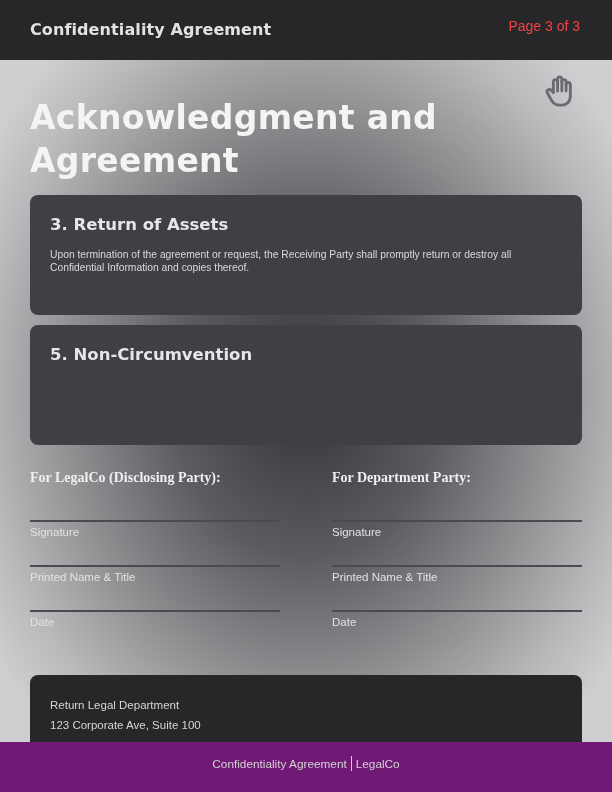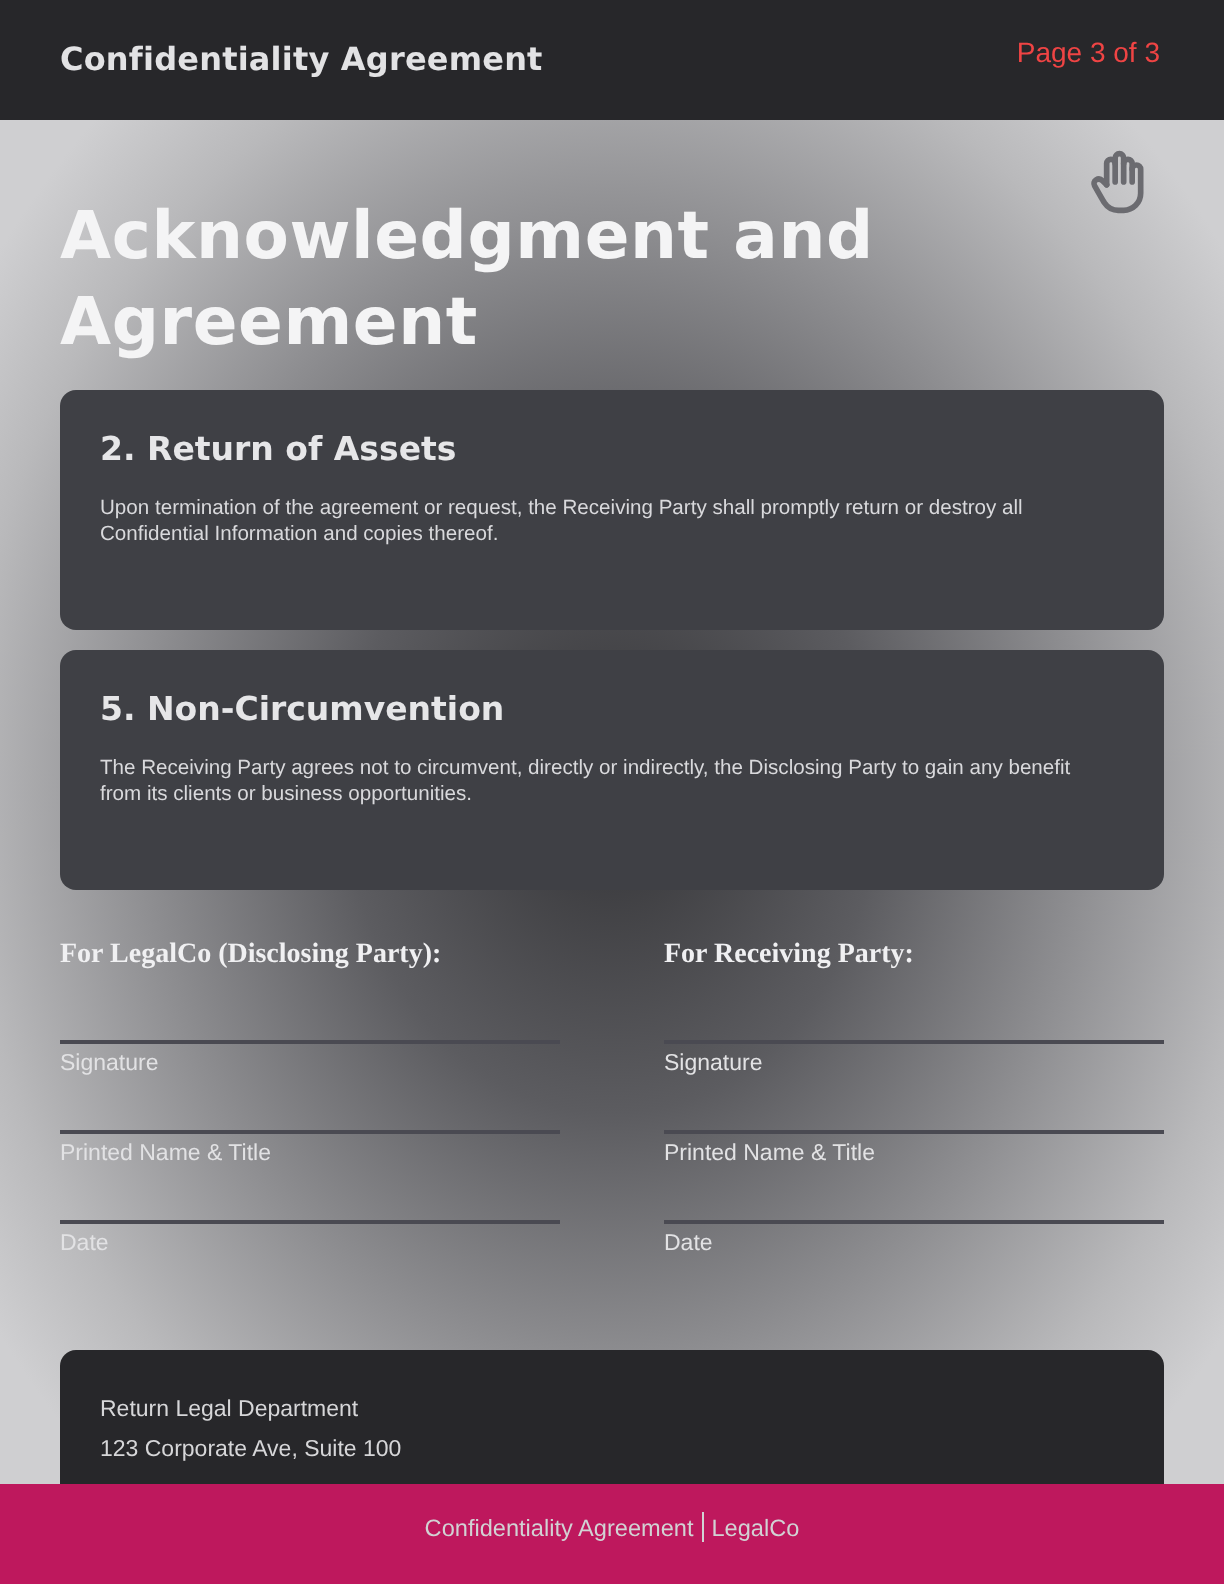--- a/index.html
+++ b/index.html
@@ -49,21 +49,21 @@
     position: absolute; left: 30px; top: 675px; width: 552px; height: 140px;
     background: #27272a; border-radius: 8px; padding: 20px 20px;
   }
   .contact h3 {
     font-family: "DejaVu Sans", sans-serif; font-weight: bold; font-size: 14.5px;
     color: #dcdcde; margin-bottom: 5px;
   }
   .contact p { font-size: 11.5px; line-height: 20px; color: #d6d6d8; }
   .footer {
     position: absolute; left: 0; top: 742px; width: 612px; height: 50px;
-    background: #be185d; text-align: center; padding-top: 14px;
+    background: #701a75; text-align: center; padding-top: 14px;
     font-size: 11.8px; color: #d2d2d4;
   }
   .footer .sep { display: inline-block; width: 1px; height: 15px; background: #d2d2d4; vertical-align: -3px; margin: 0 4px; }
 </style>
 </head>
 <body>
 
 <div class="topbar">
   <div class="title">Confidentiality Agreement</div>
   <div class="page">Page 3 of 3</div>
@@ -72,38 +72,37 @@
 <h1 class="page-title">Acknowledgment and Agreement</h1>
 
 <svg class="hand-icon" viewBox="0 0 24 24" fill="none" stroke="#6b6b70" stroke-width="2" stroke-linecap="round" stroke-linejoin="round">
   <path d="M8 13V5.5a1.5 1.5 0 0 1 3 0V12"></path>
   <path d="M11 5.5v-2a1.5 1.5 0 1 1 3 0V12"></path>
   <path d="M14 5.5a1.5 1.5 0 0 1 3 0V12"></path>
   <path d="M17 7.5a1.5 1.5 0 0 1 3 0V16a6 6 0 0 1-6 6h-2h.208a6 6 0 0 1-5.012-2.7L7 19c-.312-.479-1.407-2.388-3.286-5.728a1.5 1.5 0 0 1 .536-2.022a1.867 1.867 0 0 1 2.28.28L8 13"></path>
 </svg>
 
 <div class="card" style="top:195px;">
-  <h2>2. Return of Assets</h2>
+  <h2>3. Return of Assets</h2>
   <p>Upon termination of the agreement or request, the Receiving Party shall promptly return or destroy all Confidential Information and copies thereof.</p>
 </div>
 
 <div class="card" style="top:325px;">
   <h2>5. Non-Circumvention</h2>
-  <p>The Receiving Party agrees not to circumvent, directly or indirectly, the Disclosing Party to gain any benefit from its clients or business opportunities.</p>
 </div>
 
 <div class="sigcol" style="left:30px;">
   <h3>For LegalCo (Disclosing Party):</h3>
   <div class="sigline"><span>Signature</span></div>
   <div class="sigline"><span>Printed Name &amp; Title</span></div>
   <div class="sigline"><span>Date</span></div>
 </div>
 
 <div class="sigcol" style="left:332px;">
-  <h3>For Receiving Party:</h3>
+  <h3>For Department Party:</h3>
   <div class="sigline"><span>Signature</span></div>
   <div class="sigline"><span>Printed Name &amp; Title</span></div>
   <div class="sigline"><span>Date</span></div>
 </div>
 
 <div class="contact">
   <p>Return Legal Department</p>
   <p>123 Corporate Ave, Suite 100</p>
 </div>
 

